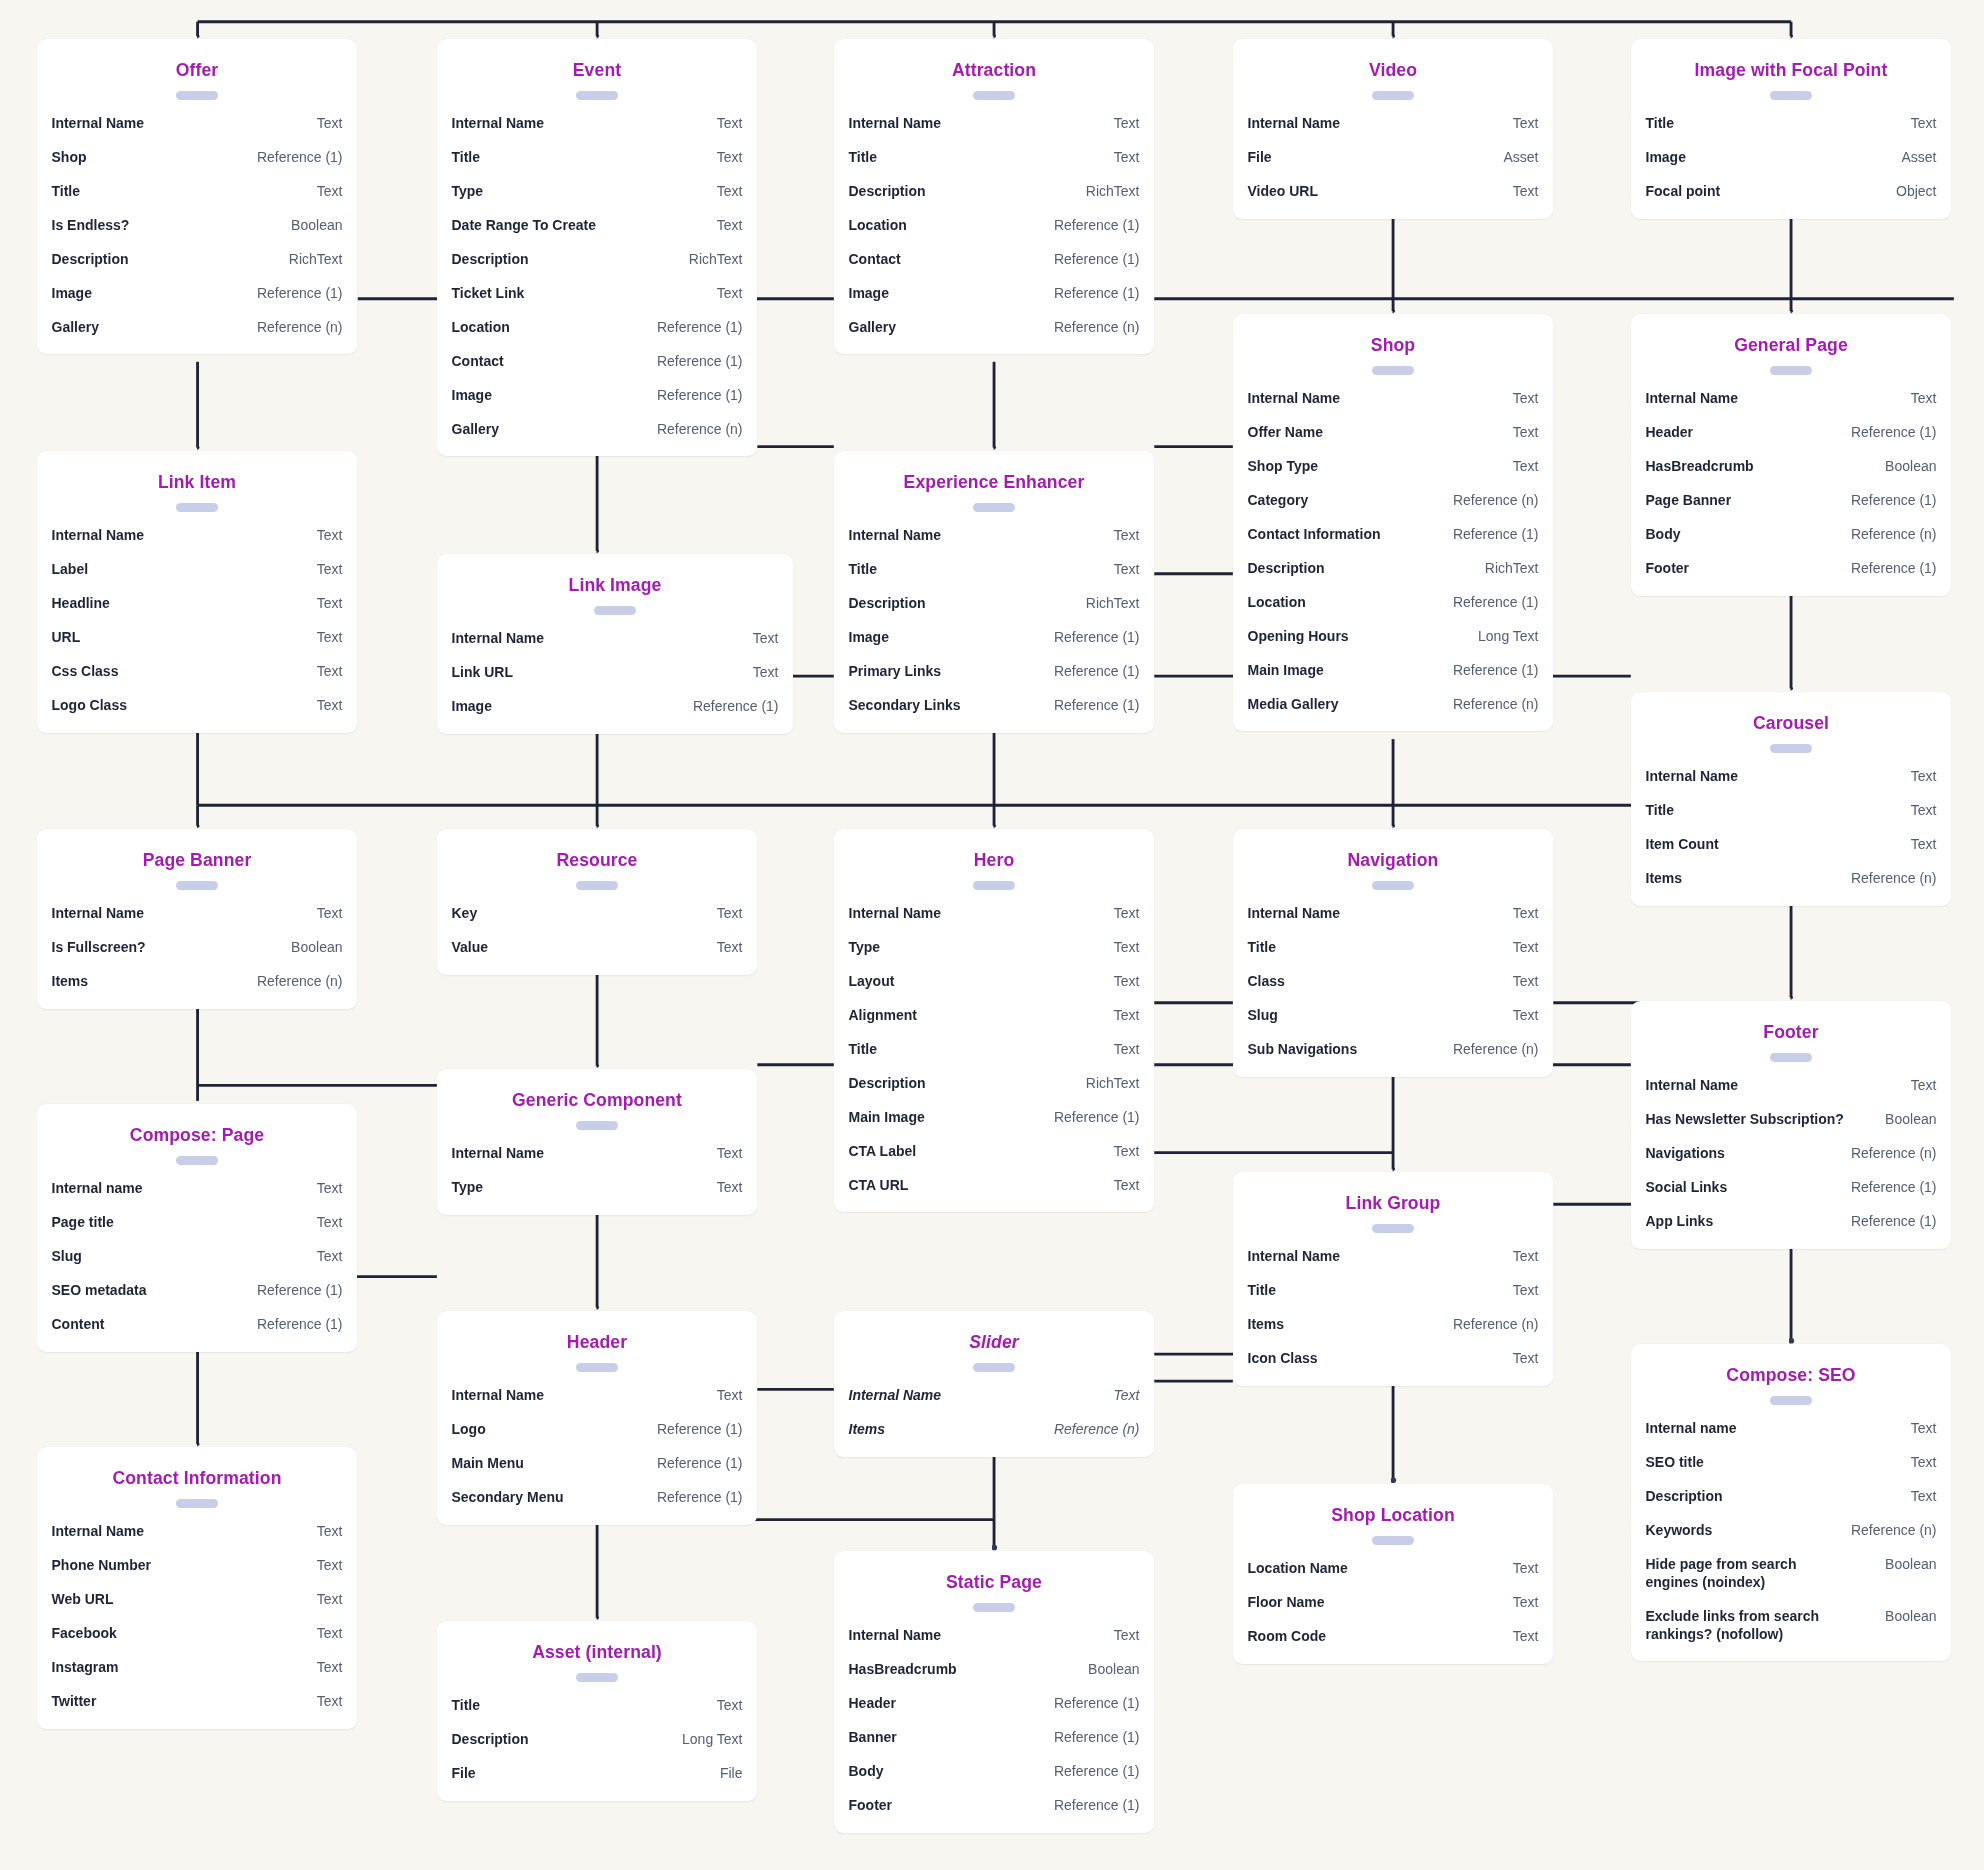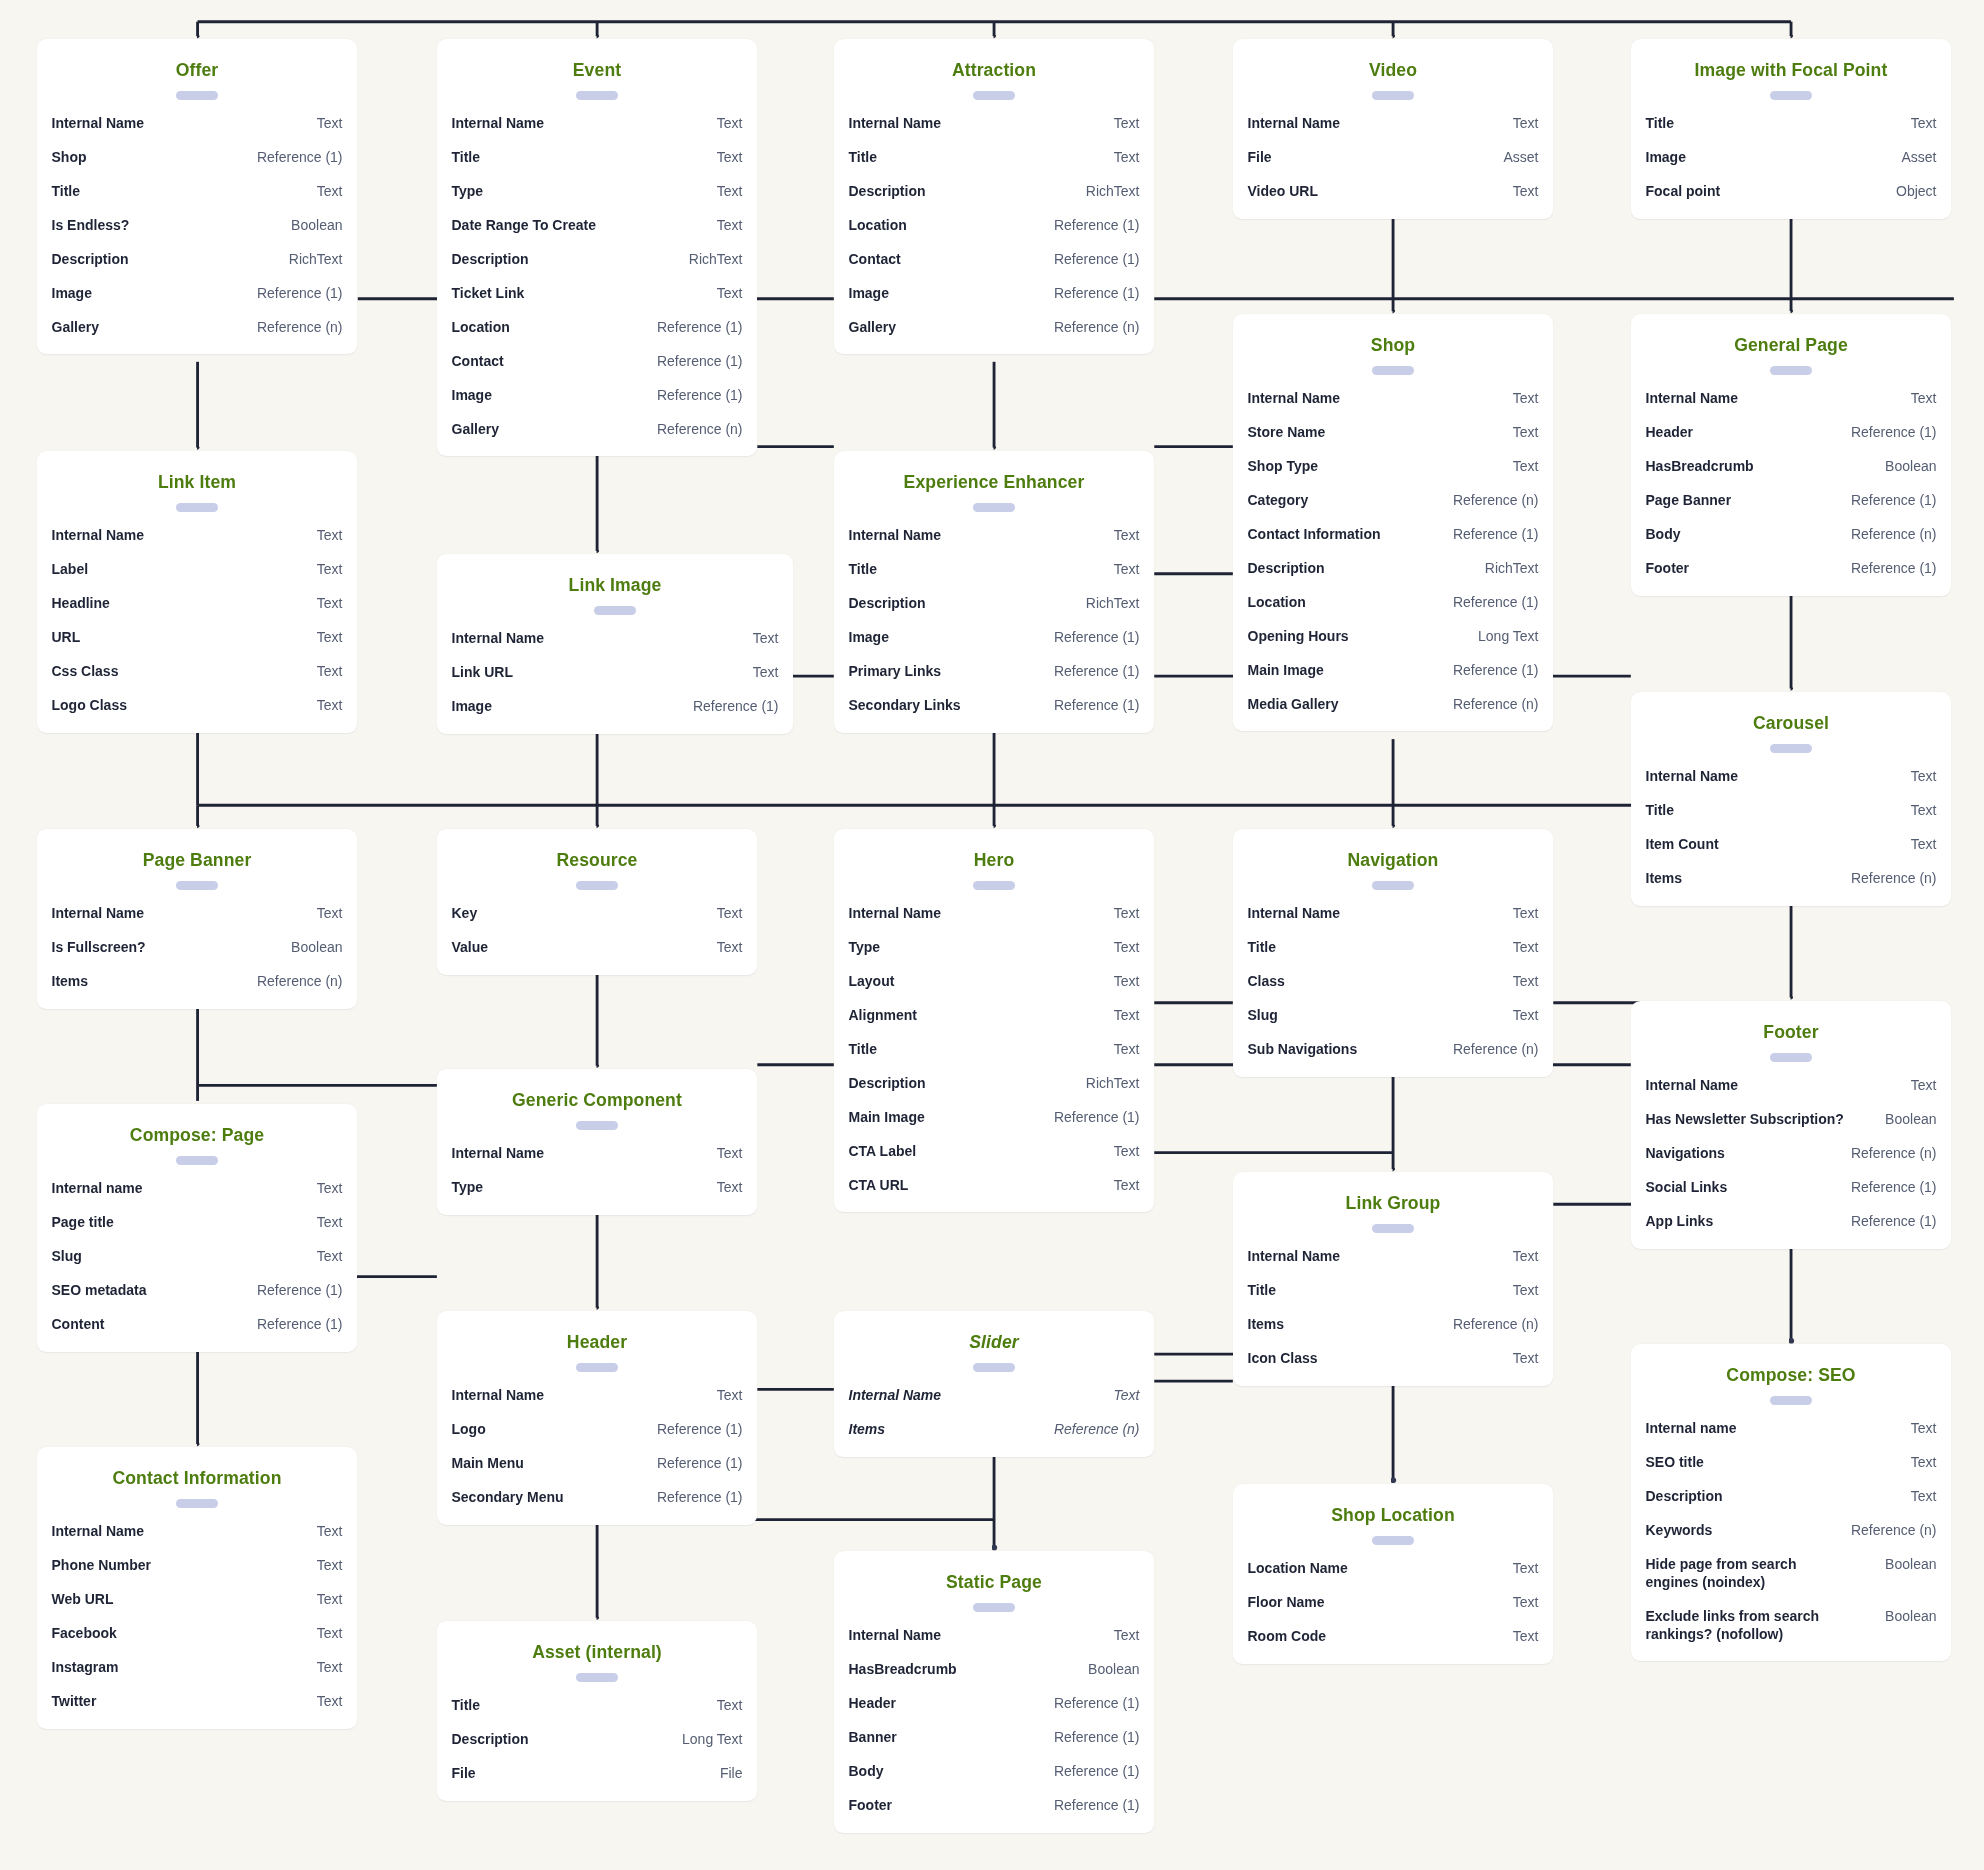--- a/index.html
+++ b/index.html
@@ -24,21 +24,21 @@
     background: #ffffff;
     border-radius: 9.3px;
     box-shadow: 0 0.5px 1.6px rgba(30,35,60,0.07);
     padding: 13.4px 14.5px 17.6px 14.5px;
     z-index: 2;
   }
   .card-title {
     text-align: center;
     font-size: 17.6px;
     font-weight: bold;
-    color: #4d7c0f;
+    color: #a21caf;
     letter-spacing: 0.1px;
     margin-top: 7.2px;
     line-height: 1.15;
   }
   .card-chip {
     width: 42px; height: 8.8px;
     border-radius: 4.7px;
     background: #c8cde8;
     margin: 11.4px auto 15.5px auto;
   }
@@ -317,21 +317,21 @@
       </div>
       <div class="card" style="left: 1233px; top: 314px; width: 320px;">
         <div class="card-title">Shop</div>
         <div class="card-chip"></div>
         <div class="fields">
           <div class="field-row">
             <span class="field-name">Internal Name</span>
             <span class="field-type">Text</span>
           </div>
           <div class="field-row">
-            <span class="field-name">Store Name</span>
+            <span class="field-name">Offer Name</span>
             <span class="field-type">Text</span>
           </div>
           <div class="field-row">
             <span class="field-name">Shop Type</span>
             <span class="field-type">Text</span>
           </div>
           <div class="field-row">
             <span class="field-name">Category</span>
             <span class="field-type">Reference (n)</span>
           </div>

